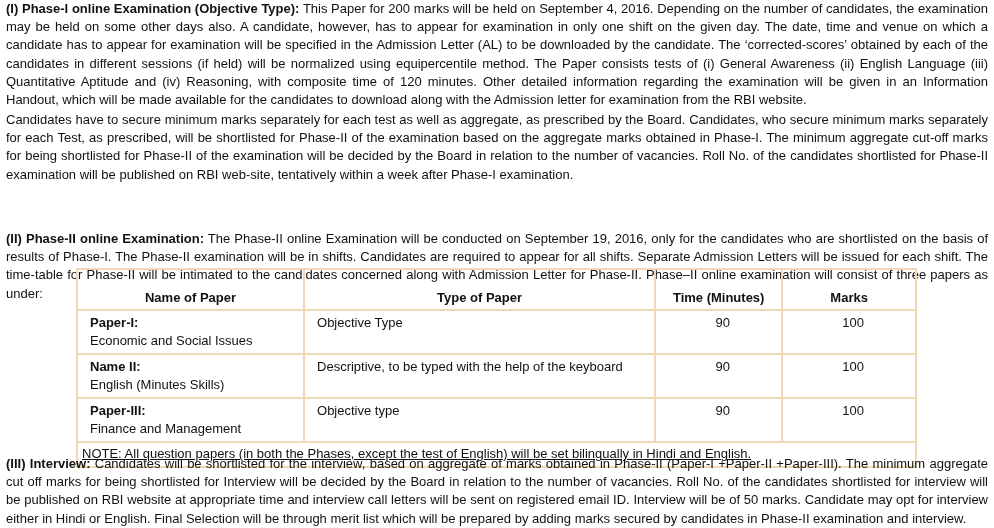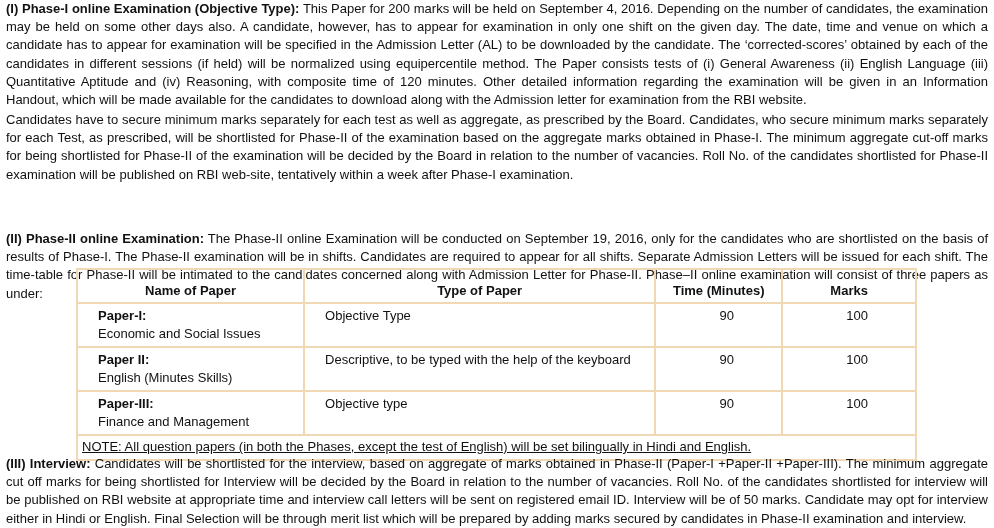--- a/index.html
+++ b/index.html
@@ -33,30 +33,30 @@
     table.papers {
       position: absolute;
       left: 76px;
       top: 268px;
       width: 841px;
       border-collapse: collapse;
       font-size: 13px;
     }
     table.papers td, table.papers th {
       border: 2px solid #f0d8b4;
-      padding: 3px 4px 4px 20px;
+      padding: 3px 4px 4px 12px;
       vertical-align: top;
       line-height: 17.5px;
       color: #111111;
     }
     table.papers th {
       font-weight: bold;
       text-align: center;
       height: 19px;
-      padding: 11px 4px 2px 4px;
+      padding: 18px 4px 2px 4px;
       vertical-align: middle;
     }
     table.papers td.num {
       text-align: center;
     }
     table.papers tr.paper-row td {
       height: 35px;
     }
     table.papers td.note {
       padding: 2px 4px 3px 4px;
@@ -92,21 +92,21 @@
       <td>
         <span class="paper-code">Paper-I:</span>
         <span class="paper-subject">Economic and Social Issues</span>
       </td>
       <td>Objective Type</td>
       <td class="num">90</td>
       <td class="num">100</td>
     </tr>
     <tr class="paper-row">
       <td>
-        <span class="paper-code">Paper II:</span>
+        <span class="paper-code">Name II:</span>
         <span class="paper-subject">English (Minutes Skills)</span>
       </td>
       <td>Descriptive, to be typed with the help of the keyboard</td>
       <td class="num">90</td>
       <td class="num">100</td>
     </tr>
     <tr class="paper-row">
       <td>
         <span class="paper-code">Paper-III:</span>
         <span class="paper-subject">Finance and Management</span>

